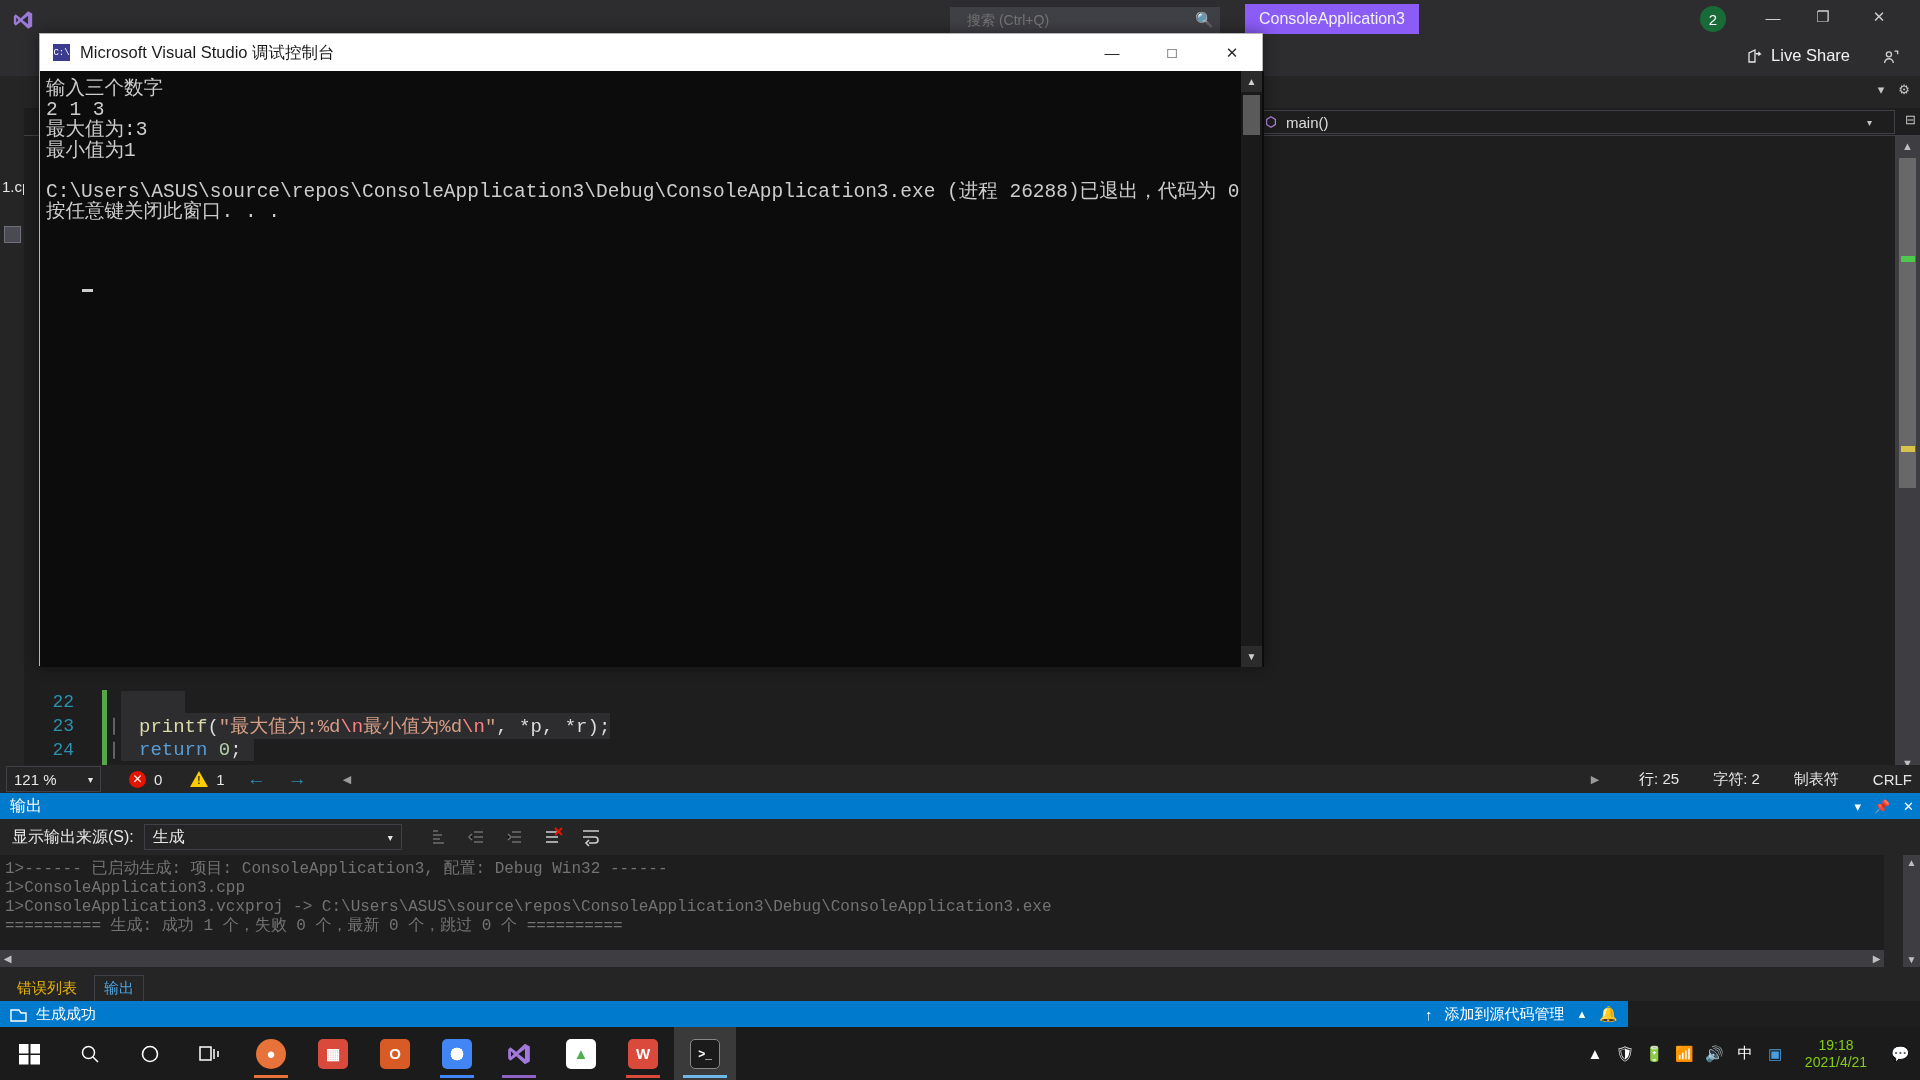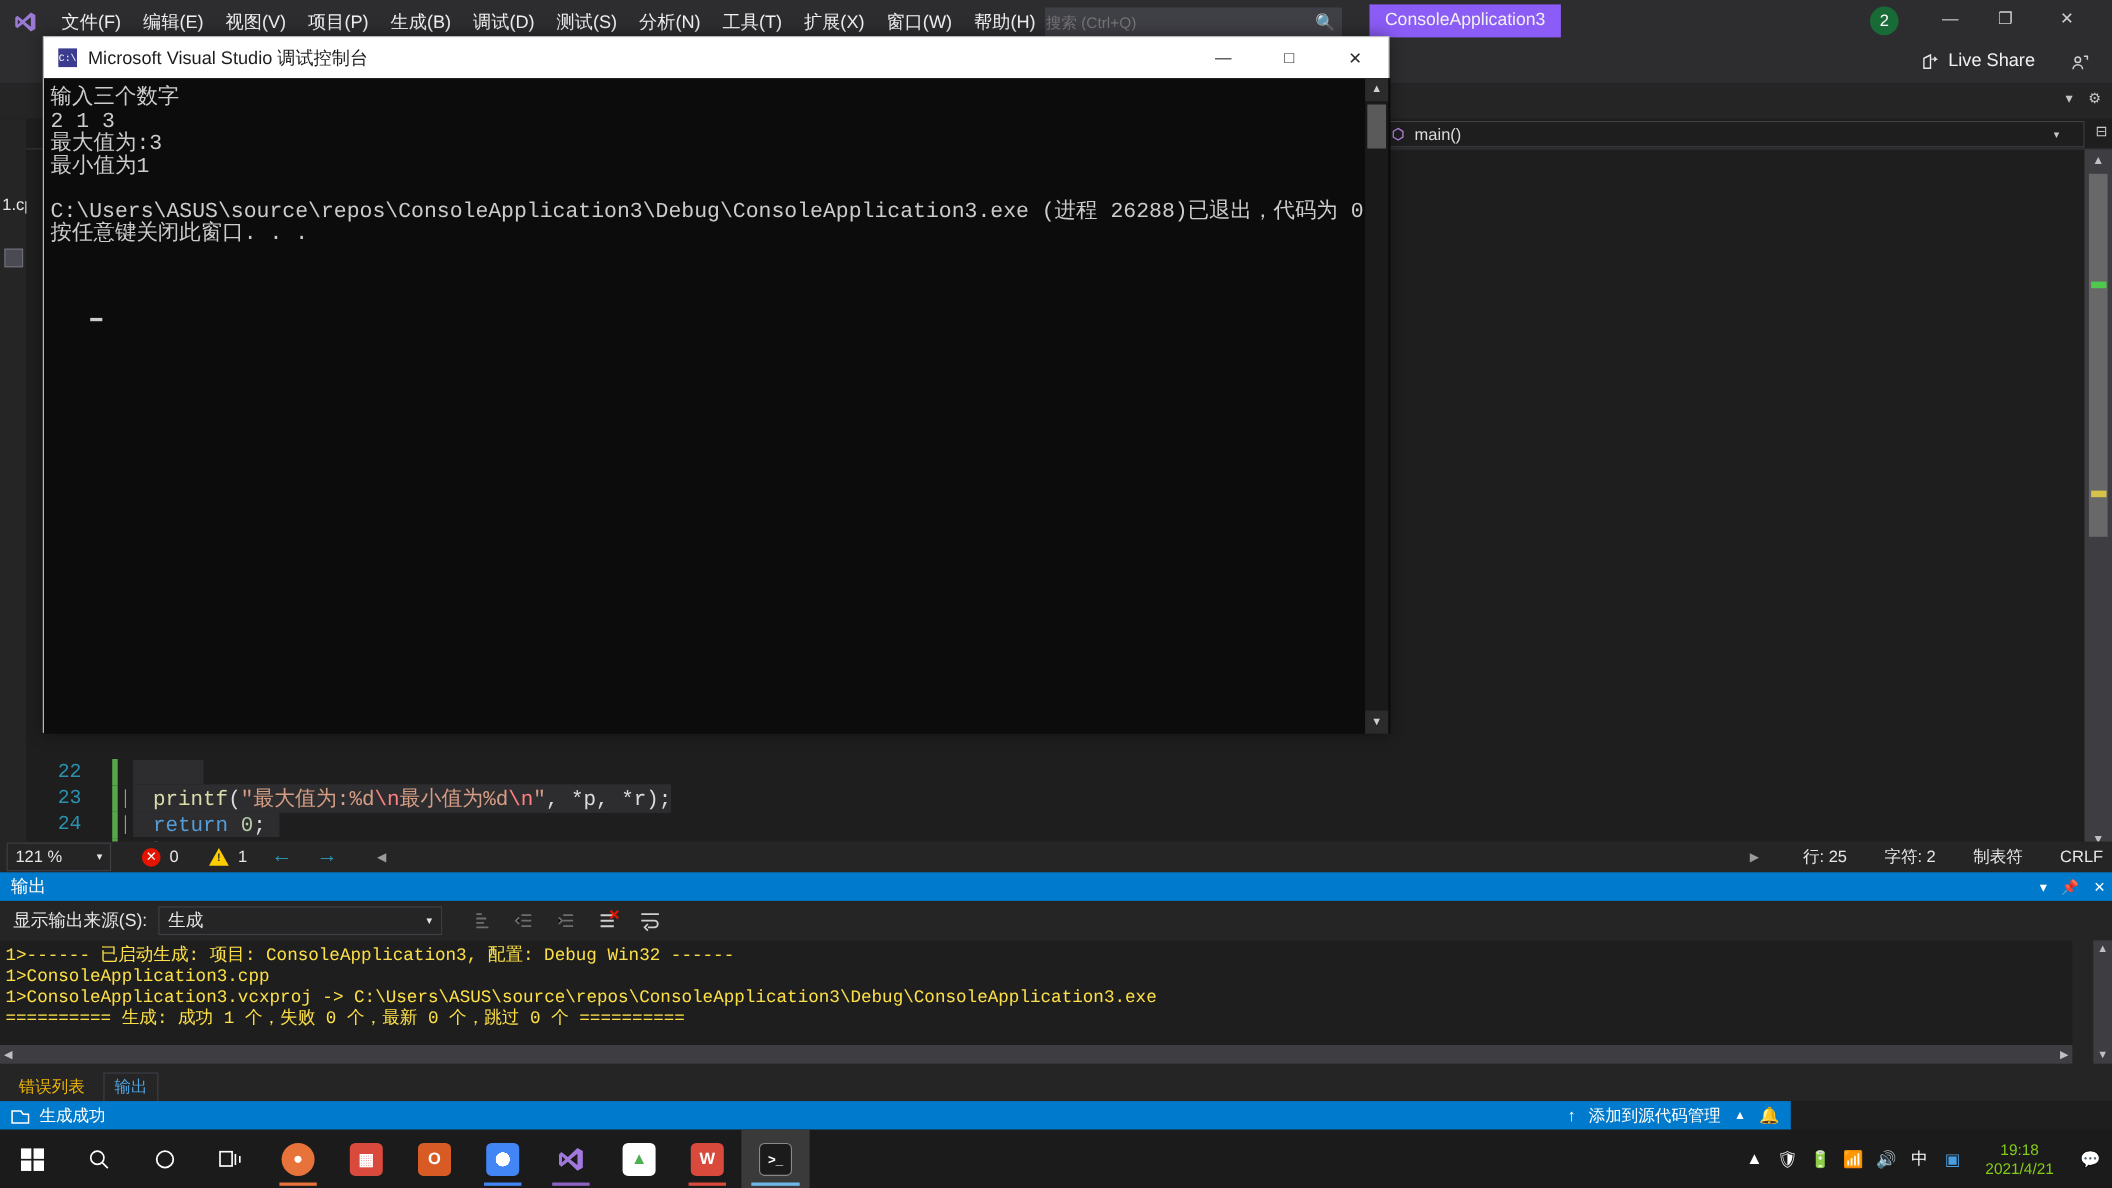--- a/index.html
+++ b/index.html
@@ -30,21 +30,21 @@
   .menu-item {
     color: #f1f1f1; font-size: 16.5px; padding: 0 10px; line-height: 40px;
     white-space: nowrap; cursor: default;
   }
   .search-box {
     position: absolute; left: 950px; top: 7px; width: 270px; height: 26px;
     background: #3f3f46; border: 1px solid #3f3f46; display: flex; align-items: center;
   }
   .search-box input {
     flex: 1; background: transparent; border: none; outline: none;
-    color: #9b9b9b; font-size: 14px; padding-left: 0;
+    color: #9b9b9b; font-size: 14px; padding-left: 16px;
     font-family: "Liberation Sans", sans-serif;
   }
   .search-icon { width: 28px; text-align: center; color: #cfcfcf; font-size: 15px; }
 
   
   .win-tab {
     position: absolute; left: 1245px; top: 4px; height: 30px;
     background: #8b5cf6; color: #f1f1f1; font-size: 16px;
     padding: 0 14px; line-height: 30px; white-space: nowrap;
   }
@@ -184,21 +184,21 @@
   .out-src-label { color: #e6e6e6; font-size: 16px; padding-left: 12px; }
   .out-combo {
     width: 258px; height: 26px; margin-left: 10px; background:#252526;
     border: 1px solid #3f3f46; display:flex; align-items:center; justify-content:space-between;
     color:#e6e6e6; font-size: 16px; padding: 0 8px;
   }
   .out-tool-icons { display:flex; align-items:center; gap: 12px; margin-left: 24px; }
   .oti { width: 26px; height: 26px; display:flex; align-items:center; justify-content:center;}
   .out-body {
     position: absolute; left: 0; top: 62px; width: 1884px; height: 95px;
-    background: #1e1e1e; color: #fde047; font-family: "Liberation Mono", monospace;
+    background: #1e1e1e; color: #737373; font-family: "Liberation Mono", monospace;
     font-size: 16px; padding: 5px 0 0 5px; overflow: hidden; white-space: pre;
     line-height: 19px;
   }
   .out-hsb { position:absolute; left:0; top:157px; width:1884px; height:17px;
              background:#3e3e42; }
   .out-vsb { position:absolute; right:0; top:62px; width:17px; height:112px; background:#3e3e42;}
   .mini-arrow { color:#c0c0c0; font-size:10px; display:flex; align-items:center; justify-content:center; }
 
   
   .bottom-tabs {
@@ -274,34 +274,20 @@
 </head>
 <body>
 
 <div id="vs-window">
 
   <div class="titlebar">
     <div class="vs-logo">
       <svg viewBox="0 0 24 24">
           <path d="M17.5 2.5 22 5v14l-4.5 2.5-8-7.5-5.5 4.2L2 16.2V7.8l2-2 5.5 4.2zM4.6 9.4v5.2l2.6-2.6zm12.9-2.1-6 4.7 6 4.7z" fill="#9b7ad6"></path>
         </svg>
-    </div>
-    <div class="menu">
-      <div class="menu-item">文件(F)</div>
-      <div class="menu-item">编辑(E)</div>
-      <div class="menu-item">视图(V)</div>
-      <div class="menu-item">项目(P)</div>
-      <div class="menu-item">生成(B)</div>
-      <div class="menu-item">调试(D)</div>
-      <div class="menu-item">测试(S)</div>
-      <div class="menu-item">分析(N)</div>
-      <div class="menu-item">工具(T)</div>
-      <div class="menu-item">扩展(X)</div>
-      <div class="menu-item">窗口(W)</div>
-      <div class="menu-item">帮助(H)</div>
     </div>
     <div class="search-box">
       <input placeholder="搜索 (Ctrl+Q)" style="">
       <div class="search-icon">🔍</div>
     </div>
     <div class="win-tab">ConsoleApplication3</div>
     <div class="notif-badge">2</div>
     <div class="wbtn" id="w-min">—</div>
     <div class="wbtn" id="w-max">❐</div>
     <div class="wbtn" id="w-close">✕</div>

